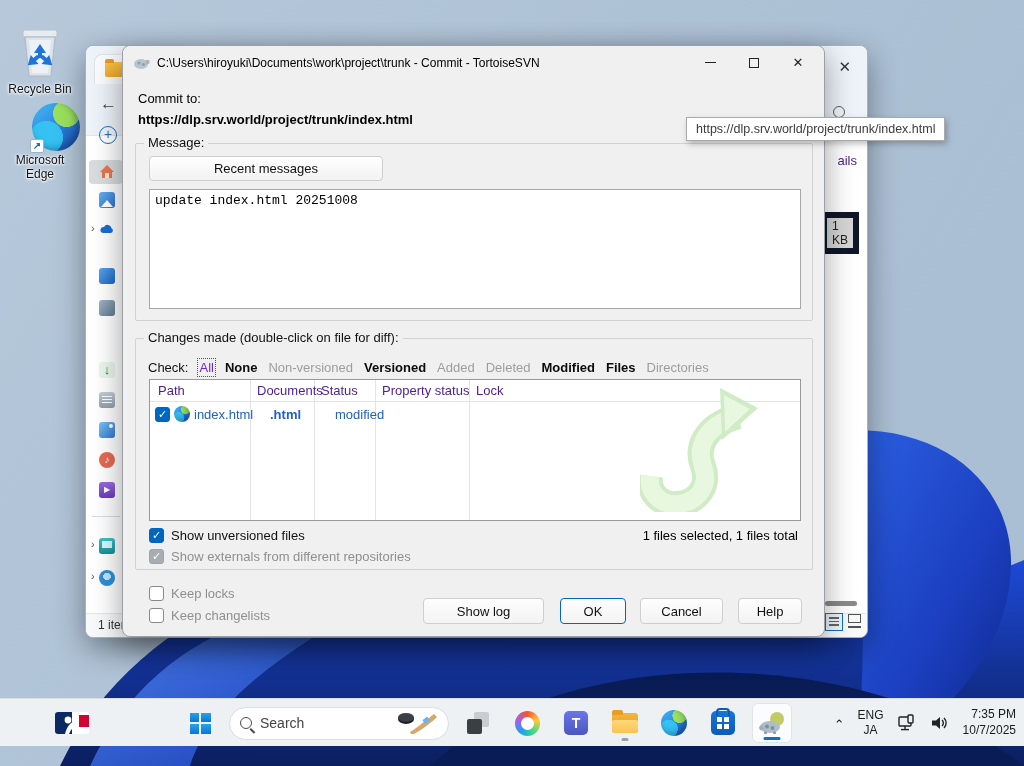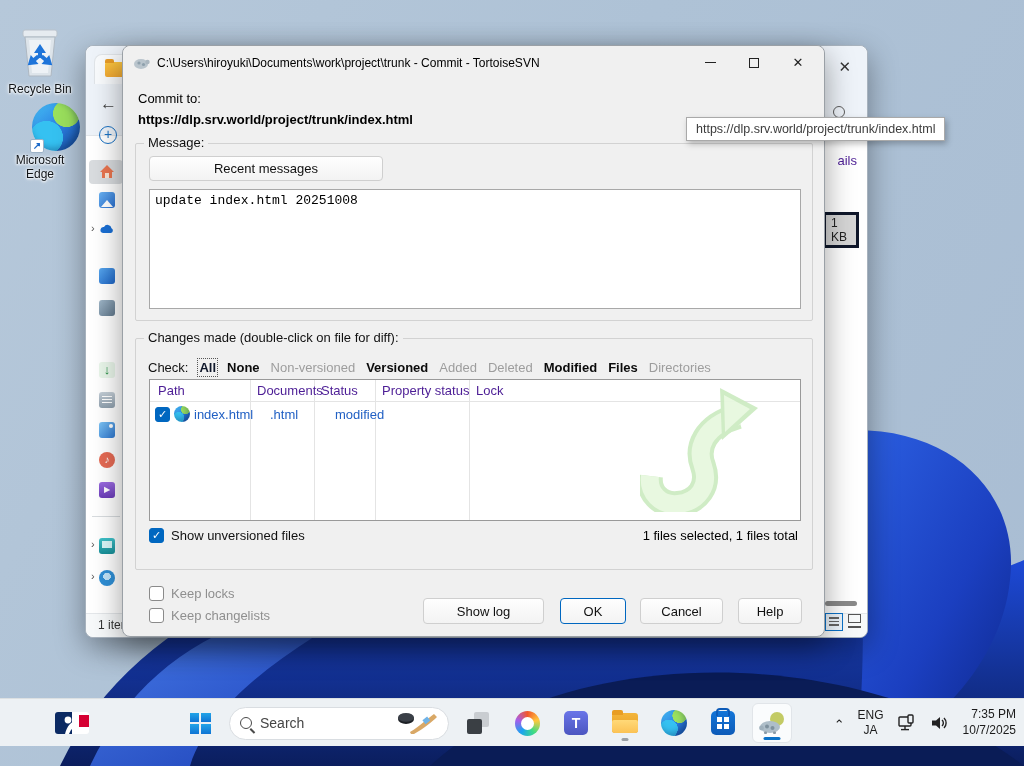--- a/index.html
+++ b/index.html
@@ -45,21 +45,21 @@
   .side-item { position:absolute; left:3px; width:34px; height:24px; border-radius:4px;
      display:flex; align-items:center; justify-content:flex-end; padding-right:8px; }
   .side-item.selected { background:#d9dcdf; }
   .side-item .chev { position:absolute; left:2px; top:4px; font-size:11px; color:#555; }
   .sicon { width:16px; height:16px; border-radius:3px; display:inline-block; }
   .sep-line { position:absolute; left:6px; width:28px; height:1px; background:#d8dcdf; }
   #explorer .statusbar { position:absolute; left:0; bottom:0; height:24px; right:0;
      background:#f7f9fa; border-radius:0 0 8px 8px; border-top:1px solid #e4e7ea;
      font-size:12px; color:#333; }
   #explorer .right-strip { position:absolute; right:0; top:0; width:44px; bottom:0; }
-  .kb-badge { position:absolute; background:#d6d6d6; border:3px solid #0f172a;
+  .kb-badge { position:absolute; background:#d6d6d6; border:6px solid #0f172a;
      font-size:12px; color:#222; padding:1px 5px; }
   .hscroll { position:absolute; height:5px; background:#8a8a8a; border-radius:3px; }
   .view-toggle { position:absolute; width:18px; height:18px; }
   .view-toggle.list { border:1.5px solid #0b72c8; background:#eef6fd; }
   .view-toggle .bars { position:absolute; left:3px; top:3px; width:10px; height:10px;
      background:repeating-linear-gradient(#666 0 1.6px, transparent 1.6px 3.6px); }
   .view-toggle .thumb { position:absolute; left:1px; top:1px; width:13px; height:9px; border:1.6px solid #555; }
   .view-toggle .thumb-bar { position:absolute; left:1px; top:13px; width:13px; height:2px; background:#555; }
 
   
@@ -87,21 +87,21 @@
      border-radius:4px; font-size:13px; color:#111; display:flex; align-items:center; justify-content:center; }
   .btn.default { border:1.5px solid #0067c0; }
 
   .msg-area { position:absolute; background:#fff; border:1px solid #a8a8a8;
      font-family:"Liberation Mono","DejaVu Sans Mono",monospace; font-size:13px; color:#000;
      padding:3px 5px; white-space:pre; }
 
   .check-row { position:absolute; display:flex; gap:11px; font-size:13px; align-items:baseline; }
   .flink { cursor:pointer; }
   .flink.bold { font-weight:bold; color:#0b0b0b; }
-  .flink.bold-focus { font-weight:bold; color:#0f172a; outline:1px dotted #555; outline-offset:1px; }
+  .flink.bold-focus { font-weight:normal; color:#6d28d9; outline:1px dotted #555; outline-offset:1px; }
   .flink.dim { color:#9d9d9d; }
 
   .ftable { position:absolute; background:#fff; border:1px solid #999; }
   .ftable .col-line { position:absolute; top:0; bottom:0; width:1px; background:#e4e4e4; }
   .ftable .hrow { position:absolute; left:0; right:0; top:0; height:22px; border-bottom:1px solid #e4e4e4;
      font-size:13px; color:#4c1d95; }
   .ftable .hcell { position:absolute; top:3px; }
   .ftable .frow { position:absolute; left:1px; right:1px; top:23px; height:22px;
      display:flex; align-items:center; font-size:13px; color:#2160c4; }
 
@@ -347,37 +347,41 @@
         <span class="hcell" style="left:8px;">Path</span>
         <span class="hcell" style="left:107px;">Documents</span>
         <span class="hcell" style="left:171px;">Status</span>
         <span class="hcell" style="left:232px;">Property status</span>
         <span class="hcell" style="left:326px;">Lock</span>
       </div>
       <div class="frow">
         <span class="cb checked" style="margin-left:4px;"></span>
         <span class="edge-logo" style="width:16px;height:16px;display:inline-block;margin-left:4px;"></span>
         <span style="margin-left:4px; width:68px;">index.html</span>
-        <span style="width:61px; padding-left:8px;">.html</span>
+        <span style="width:61px; padding-left:8px;font-weight:bold;">.html</span>
         <span style="width:90px; padding-left:12px;">modified</span>
         <span style="width:94px;"></span>
         <span></span>
       </div>
 
       <svg class="watermark" style="right:40px; bottom:8px;" width="120" height="130" viewBox="0 0 120 130">
         <path d="M98,34 C64,44 56,66 63,84 C70,104 58,120 38,122 C20,124 8,110 10,94" fill="none" stroke="#cdebc2" stroke-width="26"></path>
         <path d="M98,34 C64,44 56,66 63,84 C70,104 58,120 38,122 C20,124 8,110 10,94" fill="none" stroke="#e7f8df" stroke-width="18"></path>
         <polygon points="80,6 118,26 82,58" fill="#cdebc2"></polygon>
         <polygon points="84,13 110,27 85,50" fill="#e7f8df"></polygon>
       </svg>
     </div>
 
     <div class="cbrow" style="left:26px; top:482px;">
       <span class="cb checked"></span>
       <span class="lab">Show unversioned files</span>
+    </div>
+    <div class="cbrow" style="left:26px; top:503px;">
+      <span class="cb checked-disabled"></span>
+      <span class="lab dim">Show externals from different repositories</span>
     </div>
     <div class="dlabel" style="right:26px; top:482px; text-align:right;">1 files selected, 1 files total</div>
 
     <div class="cbrow" style="left:26px; top:540px;">
       <span class="cb unchecked"></span>
       <span class="lab dim">Keep locks</span>
     </div>
     <div class="cbrow" style="left:26px; top:562px;">
       <span class="cb unchecked"></span>
       <span class="lab dim">Keep changelists</span>

